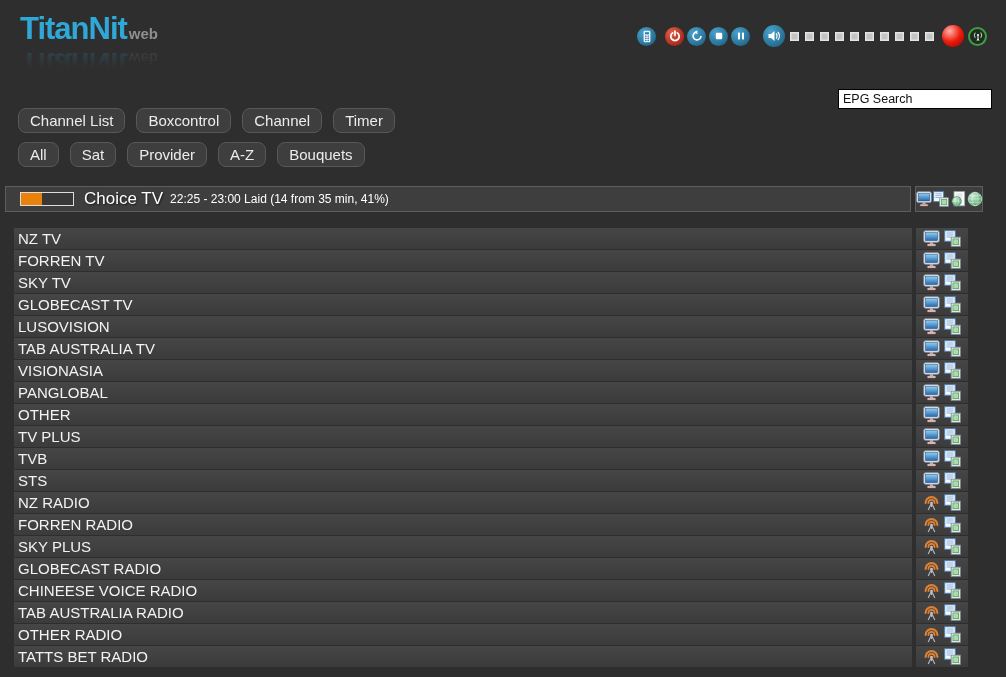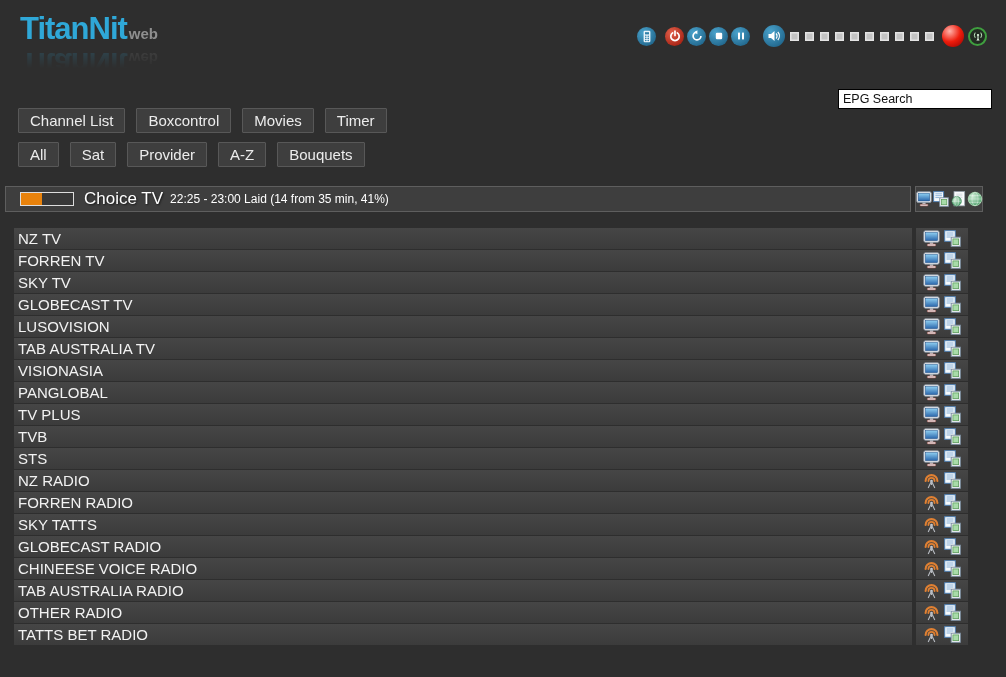--- a/index.html
+++ b/index.html
@@ -33,21 +33,21 @@
   .signal-btn{width:19px;height:19px;border-radius:50%;border:2px solid #3f9f3f;box-sizing:border-box;
     background:#222b22;display:flex;align-items:center;justify-content:center;flex:0 0 auto;cursor:pointer;}
   
   .epg-search{position:absolute;top:89px;right:14px;width:148px;height:18px;border:1px solid #000;
     background:#fff;color:#111;font-size:12.5px;font-family:"Liberation Sans",sans-serif;padding:0 0 0 4px;outline:none;}
   
   .btn-row{position:absolute;left:18px;display:flex;}
   .nav-row{top:108px;}
   .filter-row{top:142px;}
   .btn{height:23px;line-height:23px;padding:0 11px;margin-right:11px;background:#3e3e3e;
-    border:1px solid #585858;border-radius:1px;color:#ececec;font-size:15px;cursor:pointer;white-space:nowrap;}
+    border:1px solid #585858;border-radius:8px;color:#ececec;font-size:15px;cursor:pointer;white-space:nowrap;}
   
   .now-bar{position:absolute;left:5px;top:186px;width:978px;height:26px;display:flex;gap:4px;}
   .now-main{flex:1;background:#3e3e3e;border:1px solid #5e5e5e;box-sizing:border-box;display:flex;align-items:center;}
   .progress{width:52px;height:12px;border:1px solid #ddd;margin-left:14px;background:#383838;flex:0 0 auto;}
   .progress-fill{height:100%;background:#e8820c;}
   .now-channel{font-size:17px;color:#fff;margin-left:10px;text-shadow:1px 1px 2px rgba(0,0,0,.6);white-space:nowrap;}
   .now-details{font-size:12px;color:#fff;margin-left:7px;white-space:nowrap;}
   .now-icons{width:68px;background:#3e3e3e;border:1px solid #5e5e5e;box-sizing:border-box;
     display:flex;align-items:center;justify-content:center;gap:1px;}
   .now-icons .icon{cursor:pointer;display:flex;}
@@ -151,21 +151,21 @@
         <path d="M4.3 10.6 h3.4 l-1.7 -2.2 z" fill="#e8ffe8"></path>
       </svg>
   </span>
 </div>
 
 <input class="epg-search" type="text" value="EPG Search" style="">
 
 <div class="btn-row nav-row">
   <div class="btn">Channel List</div>
   <div class="btn">Boxcontrol</div>
-  <div class="btn">Movies</div>
+  <div class="btn">Channel</div>
   <div class="btn">Timer</div>
 </div>
 
 <div class="btn-row filter-row">
   <div class="btn">All</div>
   <div class="btn">Sat</div>
   <div class="btn">Provider</div>
   <div class="btn">A-Z</div>
   <div class="btn">Bouquets</div>
 </div>
@@ -408,20 +408,44 @@
         <svg width="17" height="17" viewBox="0 0 17 17">
             <rect x="0.7" y="0.7" width="10.6" height="10.6" fill="#f6fafd" stroke="#4d7fb5" stroke-width="1"></rect>
             <path d="M2.5 3h7 M2.5 5h7 M2.5 7h4.2" stroke="#86aed6" stroke-width="1"></path>
             <rect x="7.2" y="7.2" width="9.1" height="9.1" fill="#fff" stroke="#7b8ea0" stroke-width="1"></rect>
             <rect x="8.9" y="8.9" width="5.7" height="5.7" fill="#a8dca8" stroke="#5d9c5d" stroke-width="0.8"></rect>
           </svg>
       </span>
     </div>
   </div>
 
+  <div class="channel-row">
+    <div class="channel-name-cell">
+      <span class="channel-label">OTHER</span>
+    </div>
+    <div class="channel-icons-cell">
+      <span class="icon tv-icon">
+        <svg width="17" height="17" viewBox="0 0 17 17">
+            <rect x="0.8" y="0.8" width="15.4" height="11.4" rx="1.6" fill="#eef1f5" stroke="#8a94a0" stroke-width="0.9"></rect>
+            <rect x="2.4" y="2.4" width="12.2" height="8.2" fill="url(#scrGrad)" stroke="#1f4f86" stroke-width="0.5"></rect>
+            <rect x="6.8" y="12.4" width="3.4" height="1.6" fill="#c2c8cf"></rect>
+            <rect x="4.2" y="14.1" width="8.6" height="1.8" rx="0.9" fill="#e4e8ec" stroke="#b25b52" stroke-width="0.6"></rect>
+          </svg>
+      </span>
+
+      <span class="icon epg-icon">
+        <svg width="17" height="17" viewBox="0 0 17 17">
+            <rect x="0.7" y="0.7" width="10.6" height="10.6" fill="#f6fafd" stroke="#4d7fb5" stroke-width="1"></rect>
+            <path d="M2.5 3h7 M2.5 5h7 M2.5 7h4.2" stroke="#86aed6" stroke-width="1"></path>
+            <rect x="7.2" y="7.2" width="9.1" height="9.1" fill="#fff" stroke="#7b8ea0" stroke-width="1"></rect>
+            <rect x="8.9" y="8.9" width="5.7" height="5.7" fill="#a8dca8" stroke="#5d9c5d" stroke-width="0.8"></rect>
+          </svg>
+      </span>
+    </div>
+  </div>
 
   <div class="channel-row">
     <div class="channel-name-cell">
       <span class="channel-label">TV PLUS</span>
     </div>
     <div class="channel-icons-cell">
       <span class="icon tv-icon">
         <svg width="17" height="17" viewBox="0 0 17 17">
             <rect x="0.8" y="0.8" width="15.4" height="11.4" rx="1.6" fill="#eef1f5" stroke="#8a94a0" stroke-width="0.9"></rect>
             <rect x="2.4" y="2.4" width="12.2" height="8.2" fill="url(#scrGrad)" stroke="#1f4f86" stroke-width="0.5"></rect>
@@ -536,21 +560,21 @@
             <path d="M2.5 3h7 M2.5 5h7 M2.5 7h4.2" stroke="#86aed6" stroke-width="1"></path>
             <rect x="7.2" y="7.2" width="9.1" height="9.1" fill="#fff" stroke="#7b8ea0" stroke-width="1"></rect>
             <rect x="8.9" y="8.9" width="5.7" height="5.7" fill="#a8dca8" stroke="#5d9c5d" stroke-width="0.8"></rect>
           </svg>
       </span>
     </div>
   </div>
 
   <div class="channel-row">
     <div class="channel-name-cell">
-      <span class="channel-label">SKY TATTS</span>
+      <span class="channel-label">SKY PLUS</span>
     </div>
     <div class="channel-icons-cell">
 
       <span class="icon radio-icon">
         <svg width="17" height="17" viewBox="0 0 17 17">
             <path d="M2.6 9 A5.9 5.9 0 0 1 14.4 9" fill="none" stroke="#e08032" stroke-width="2.1" stroke-linecap="round"></path>
             <path d="M5.4 9 A3.1 3.1 0 0 1 11.6 9" fill="none" stroke="#e08032" stroke-width="1.8" stroke-linecap="round"></path>
             <circle cx="8.5" cy="9" r="1.3" fill="#c8ccd2"></circle>
             <path d="M8.5 9 L5.2 16 M8.5 9 L11.8 16 M8.5 9 V13" stroke="#b8bcc2" stroke-width="1.1"></path>
           </svg>

